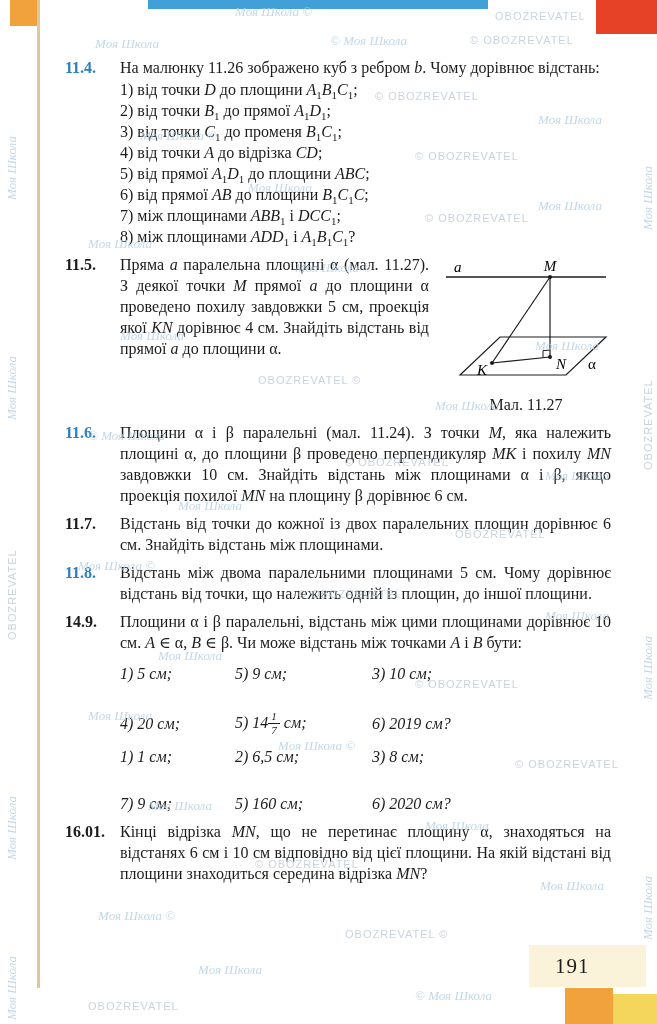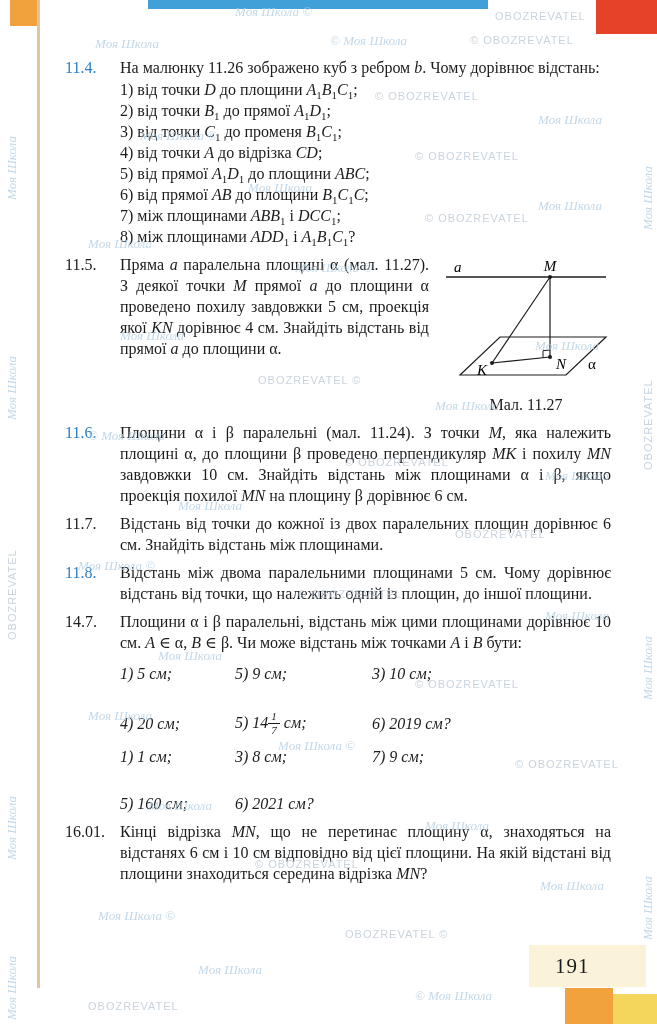--- a/index.html
+++ b/index.html
@@ -24,21 +24,21 @@
 
   .pagenum-box { position:absolute; left:529px; top:945px; width:117px; height:42px;
                  background:#fbf2da; display:flex; align-items:center; z-index:2; }
   .pagenum { font-size:21px; margin-left:26px; letter-spacing:1px; }
 
   
   .content { position:absolute; left:65px; top:57px; width:546px;
              font-size:16px; line-height:21px; z-index:2; }
   .problem-block { margin-bottom:7px; }
   .para { padding-left:55px; text-indent:-55px; text-align:justify; }
-  .pnum { display:inline-block; width:55px; text-indent:0; font-weight:normal; }
+  .pnum { display:inline-block; width:55px; text-indent:0; font-weight:bold; }
   .pnum.blue { color:#2b7fc4; }
   .subs { margin-top:1px; }
   .sub  { padding-left:55px;font-family:Liberation Serif, serif; }
 
   .opts { display:grid; grid-template-columns:115px 137px 1fr;
           padding-left:55px; row-gap:26px; margin-top:10px; align-items:center;font-style:italic; }
 
   .frac { display:inline-block; vertical-align:-0.5em; text-align:center;
           font-size:11px; line-height:1.15; }
   .frac .fn { display:block; border-bottom:1px solid #1c1c1c; padding:0 3px; }
@@ -122,38 +122,39 @@
 
     <section class="problem-block">
       <p class="para"><span class="pnum">11.7.</span><span>Відстань від точки до кожної із двох паралельних площин дорівнює 6 см. Знайдіть відстань між площинами.</span></p>
     </section>
 
     <section class="problem-block">
       <p class="para"><span class="pnum blue">11.8.</span><span>Відстань між двома паралельними площинами 5 см. Чому дорівнює відстань від точки, що належить одній із площин, до іншої площини.</span></p>
     </section>
 
     <section class="problem-block">
-      <p class="para"><span class="pnum">14.7.</span><span>Площини α і β паралельні, відстань між цими площинами дорівнює 10 см. <i>A</i> ∈ α, <i>B</i> ∈ β. Чи може відстань між точками <i>A</i> і <i>B</i> бути:</span></p>
+      <p class="para"><span class="pnum">14.9.</span><span>Площини α і β паралельні, відстань між цими площинами дорівнює 10 см. <i>A</i> ∈ α, <i>B</i> ∈ β. Чи може відстань між точками <i>A</i> і <i>B</i> бути:</span></p>
       <div class="opts">
         <span>1) 5 см;</span>
         <span>5) 9 см;</span>
         <span>3) 10 см;</span>
         <span>4) 20 см;</span>
         <span>5) 14<span class="frac"><span class="fn">1</span><span class="fd">7</span></span> см;</span>
         <span>6) 2019 см?</span>
       </div>
     </section>
 
     <section class="problem-block">
       <div class="opts">
         <span>1) 1 см;</span>
+        <span>2) 6,5 см;</span>
         <span>3) 8 см;</span>
         <span>7) 9 см;</span>
         <span>5) 160 см;</span>
-        <span>6) 2021 см?</span>
+        <span>6) 2020 см?</span>
       </div>
     </section>
 
     <section class="problem-block">
       <p class="para"><span class="pnum">16.01.</span><span>Кінці відрізка <i>MN</i>, що не перетинає площину α, знаходяться на відстанях 6 см і 10 см відповідно від цієї площини. На якій відстані від площини знаходиться середина відрізка <i>MN</i>?</span></p>
     </section>
 
   </main>
 
   <div class="wm-layer" id="wm-layer">

